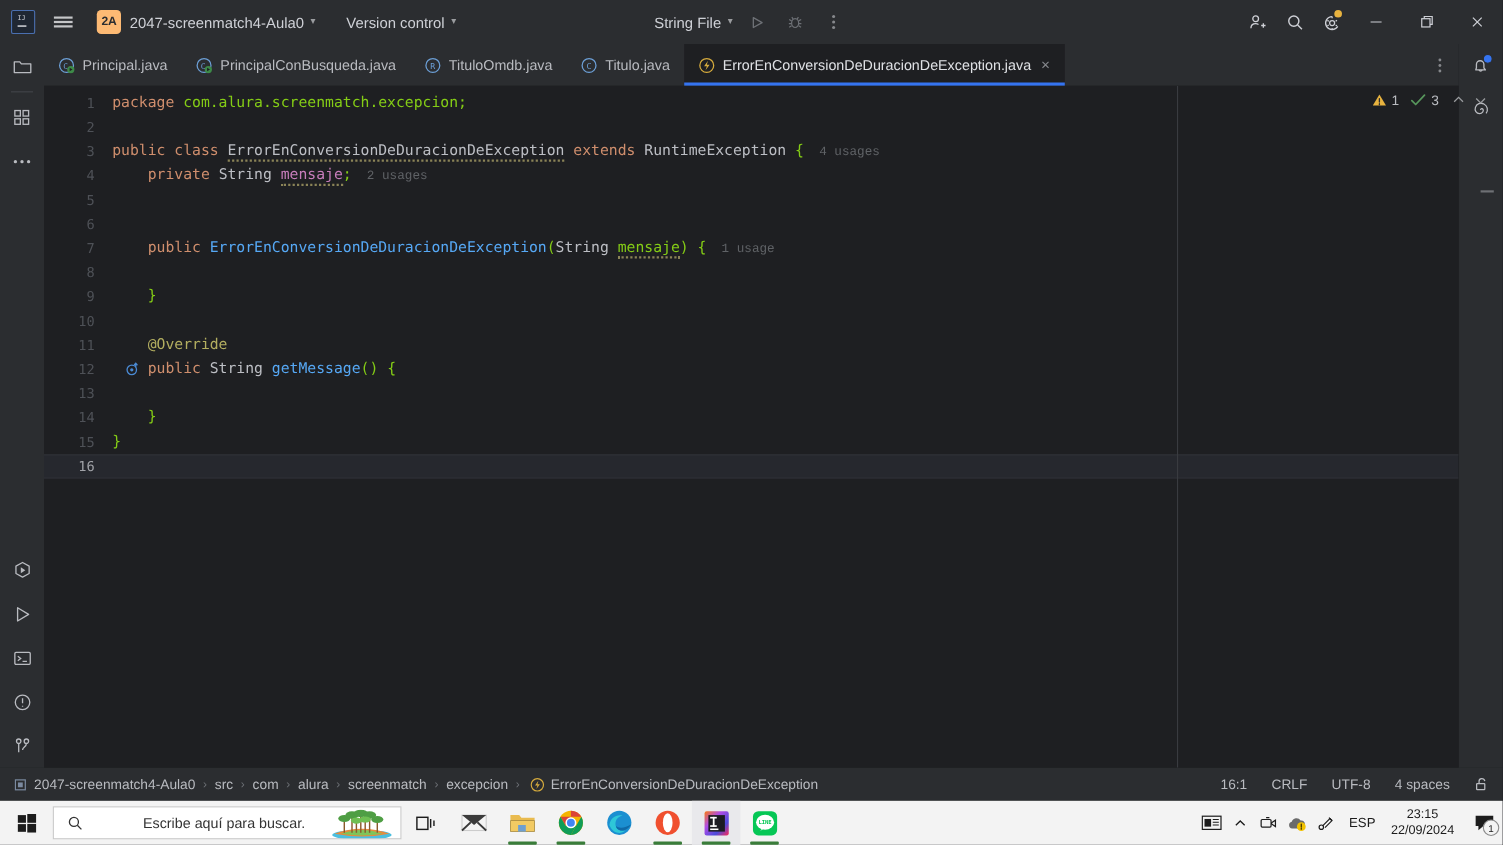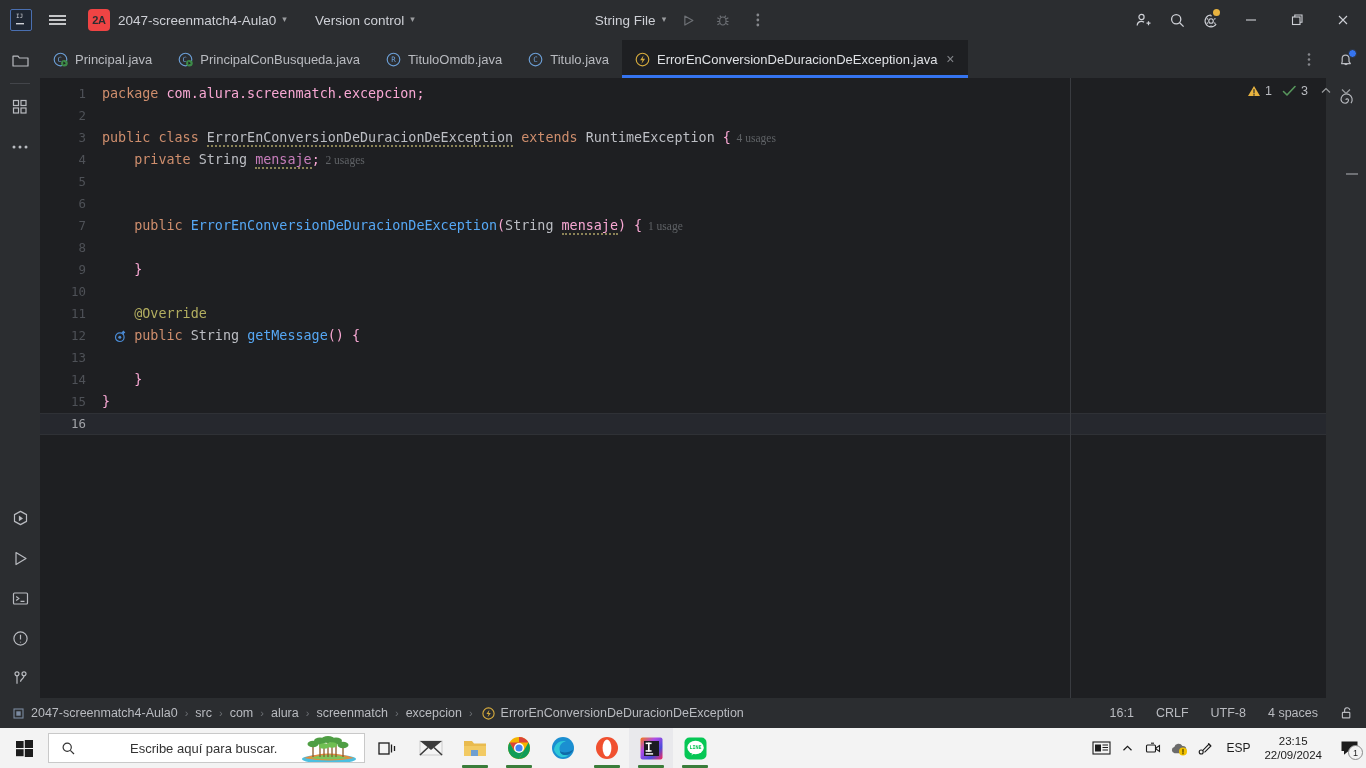--- a/index.html
+++ b/index.html
@@ -6,21 +6,21 @@
   html,body { width:1366px; height:768px; overflow:hidden; background:#1e1f22; }
   body { font-family:"Liberation Sans", sans-serif; -webkit-font-smoothing:antialiased; }
 
   
   .titlebar{ position:absolute; left:0; top:0; width:1366px; height:40px; background:#2b2d30; display:flex; align-items:center; }
   .tb-left{ display:flex; align-items:center; height:40px; }
   .ij-logo{ width:22px; height:22px; margin-left:10px; border:1px solid #4a6fb0; background:#1f2733; border-radius:2px; position:relative; display:flex; align-items:center; justify-content:center; }
   .ij-logo svg{ display:block; }
   .hamburger{ width:34px; height:40px; display:flex; align-items:center; justify-content:center; margin-left:8px; }
   .hamburger span{ display:block; width:17px; height:1.5px; background:#c5c6c8; margin:2.5px 0; }
-  .proj-badge{ width:22px; height:22px; border-radius:4px; background:#ef4444; color:#2b2d30; font-size:11px; font-weight:bold; display:flex; align-items:center; justify-content:center; margin-left:14px; letter-spacing:-0.3px; }
+  .proj-badge{ width:22px; height:22px; border-radius:4px; background:#fdba74; color:#2b2d30; font-size:11px; font-weight:bold; display:flex; align-items:center; justify-content:center; margin-left:14px; letter-spacing:-0.3px; }
   .proj-name{ color:#ced0d6; font-size:13.5px; margin-left:8px; }
   .chev{ display:inline-block; margin-left:6px; color:#9a9c9f; font-size:9px; position:relative; top:-1px;}
   .vcs{ color:#ced0d6; font-size:13.5px; margin-left:28px; }
 
   .tb-center{ position:absolute; left:50%; transform:translateX(-50%); display:flex; align-items:center; height:40px; }
   .curfile{ color:#ced0d6; font-size:13.5px; }
   .tb-icon{ width:26px; height:26px; display:flex; align-items:center; justify-content:center; margin-left:9px; }
   .tb-right{ position:absolute; right:0; top:0; height:40px; display:flex; align-items:center; }
   .tb-right .tb-icon{ margin-left:0; width:34px; height:40px; }
   .wbtn{ width:46px; height:40px; display:flex; align-items:center; justify-content:center; }
@@ -48,29 +48,29 @@
   .editor{ position:absolute; left:40px; top:78px; width:1286px; height:620px; background:#1e1f22; overflow:hidden; }
   .gutter{ position:absolute; left:0; top:0; width:62px; height:620px; }
   .rmargin{ position:absolute; left:1030px; top:0; width:1px; height:620px; background:#393b40; }
   .codearea{ position:absolute; left:62px; top:0; right:0; height:620px; }
   .cur-line{ position:absolute; left:0; top:0; width:1286px; height:22px; background:#26282e; }
   .cur-line-top{ box-shadow:inset 0 1px 0 #2f3136, inset 0 -1px 0 #2f3136; }
   .row{ position:absolute; left:0; height:22px; line-height:22px; white-space:pre; font-family:"DejaVu Sans Mono", monospace; font-size:13.4px; }
   .ln{ position:absolute; right:0; width:62px; text-align:right; padding-right:16px; height:22px; line-height:22px;
        color:#4e5157; font-family:"DejaVu Sans Mono", monospace; font-size:12.4px; }
   .ln.cur{ color:#a1a3a8; }
-  .code{ color:#f9a8d4; }
+  .code{ color:#84cc16; }
   .kw{ color:#cf8e6d; }
   .cls{ color:#bcbec4; }
   .typ{ color:#bcbec4; }
   .fld{ color:#c77dbb; }
   .anno{ color:#b3ae60; }
   .mth{ color:#56a8f5; }
   .ctor{ color:#56a8f5; }
-  .usages{ color:#5f6266; font-family:Liberation Serif, serif; font-size:11.5px; }
+  .usages{ color:#5f6266; font-family:Liberation Mono, monospace; font-size:11.5px; }
   .squig{ text-decoration:none; border-bottom:2px dotted #8a8357; padding-bottom:0px; }
   .gmark{ position:absolute; left:74px; width:13px; height:13px; }
 
   
   .inspect{ position:absolute; right:14px; top:84px; display:flex; align-items:center; gap:4px; }
   .insp-txt{ color:#b9bbc0; font-size:12.5px; font-family:"Liberation Sans", sans-serif; }
   .scroll-mark{ position:absolute; right:8px; top:173px; width:12px; height:2px; background:#6e7074; }
 
   
   .status{ position:absolute; left:0; top:698px; width:1366px; height:30px; background:#2b2d30; display:flex; align-items:center; }

